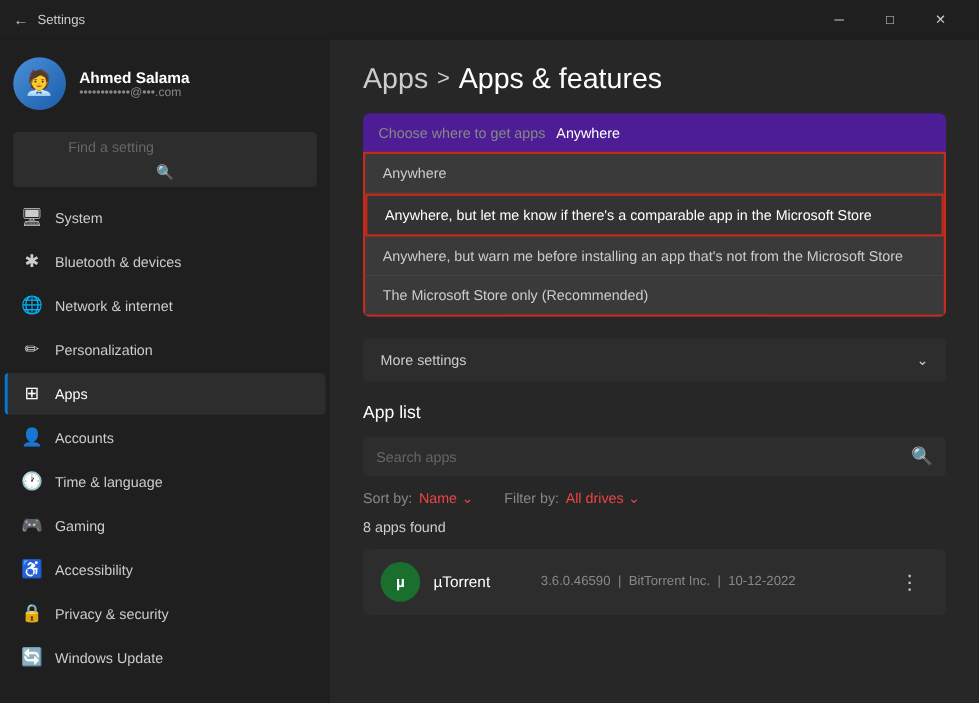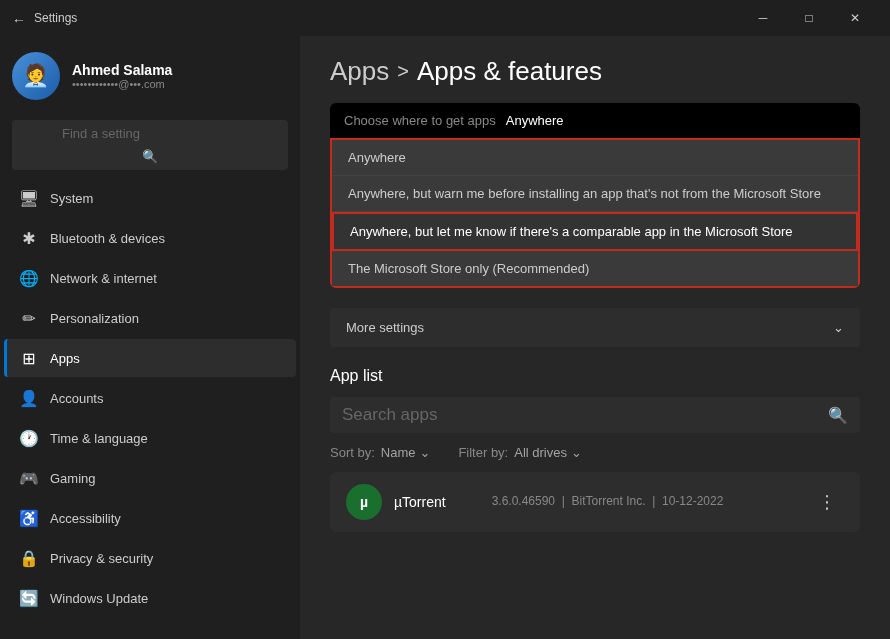--- a/index.html
+++ b/index.html
@@ -177,21 +177,21 @@
       color: #ccc;
     }
     .breadcrumb-current {
       font-size: 26px;
       font-weight: 400;
       color: #fff;
     }
 
     
     .dropdown-section {
-      background: #000000;
+      background: #4c1d95;
       border-radius: 6px;
       margin-bottom: 20px;
       overflow: hidden;
     }
     .dropdown-header-row {
       display: flex;
       align-items: center;
       padding: 10px 14px;
       gap: 10px;
       font-size: 13px;
@@ -253,36 +253,36 @@
       padding: 8px 12px;
       gap: 8px;
       margin-bottom: 12px;
       width: 100%;
     }
     .search-apps-box input {
       background: transparent;
       border: none;
       outline: none;
       color: #f9a8d4;
-      font-size: 17px;
+      font-size: 13px;
       flex: 1;
     }
     .search-apps-box input::placeholder { color: #666; }
 
     .filter-row {
       display: flex;
       align-items: flex-start;
       gap: 6px;
       font-size: 13px;
       color: #ccc;
       margin-bottom: 12px;
     }
     .filter-label { color: #888; }
     .filter-value {
-      color: #a3a3a3;
+      color: #ef4444;
       display: flex;
       align-items: center;
       gap: 4px;
       cursor: pointer;
     }
     .filter-sep { margin: 0 8px; color: #555; }
 
     .apps-count {
       font-size: 13px;
       color: #ccc;
@@ -412,22 +412,22 @@
       <span class="breadcrumb-current">Apps &amp; features</span>
     </div>
 
     <div class="dropdown-section">
       <div class="dropdown-header-row">
         <span class="dropdown-label">Choose where to get apps</span>
         <span class="dropdown-selected">Anywhere</span>
       </div>
       <div class="dropdown-list">
         <div class="dropdown-option">Anywhere</div>
+        <div class="dropdown-option highlighted">Anywhere, but let me know if there's a comparable app in the Microsoft Store</div>
         <div class="dropdown-option">Anywhere, but warn me before installing an app that's not from the Microsoft Store</div>
-        <div class="dropdown-option highlighted">Anywhere, but let me know if there's a comparable app in the Microsoft Store</div>
         <div class="dropdown-option">The Microsoft Store only (Recommended)</div>
       </div>
     </div>
 
     <div class="more-settings-row">
       <span>More settings</span>
       <span>⌄</span>
     </div>
 
     <div style="margin-top:20px;">
@@ -445,20 +445,21 @@
           <span>⌄</span>
         </span>
         <span class="filter-sep"></span>
         <span class="filter-label">Filter by:</span>
         <span class="filter-value">
           <span>All drives</span>
           <span>⌄</span>
         </span>
       </div>
 
+      <div class="apps-count">8 apps found</div>
 
       <div class="app-item">
         <div class="app-item-left">
           <div class="app-icon" style="background:#1a6e2e; color:#fff; font-size:14px; font-weight:bold;">µ</div>
           <div class="app-info">
             <span class="app-name">µTorrent</span>
             <span class="app-details">
               <span>3.6.0.46590</span>
               &nbsp;|&nbsp;
               <span>BitTorrent Inc.</span>

